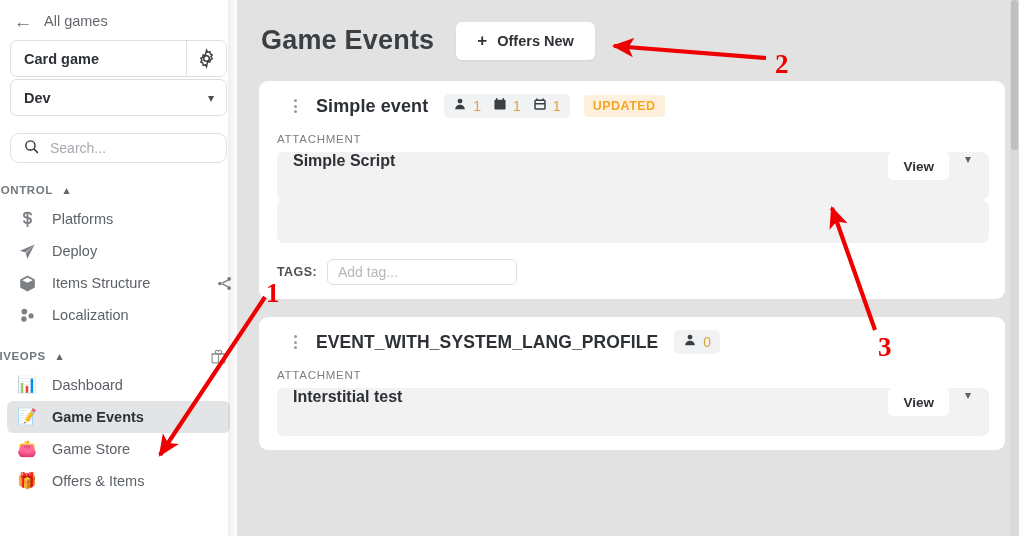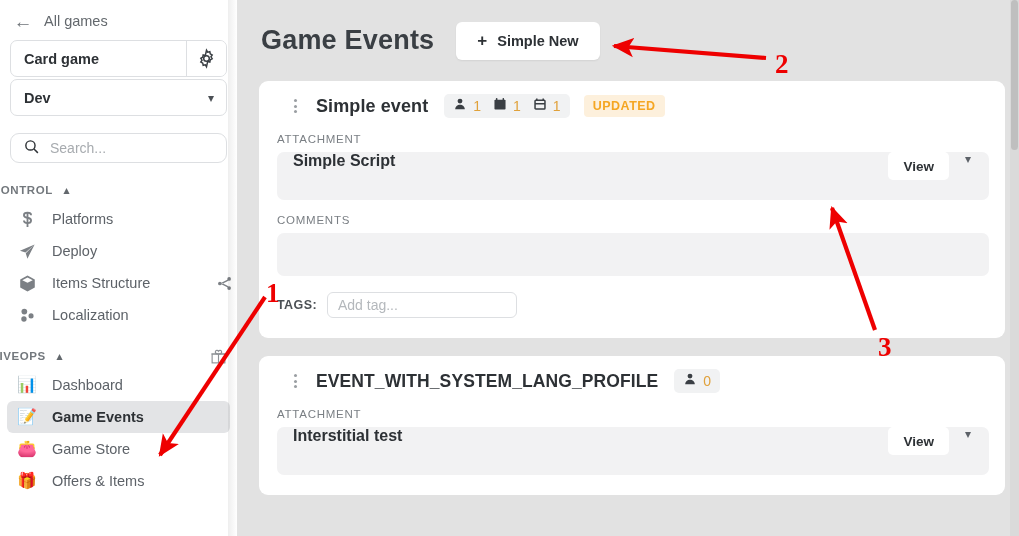--- a/index.html
+++ b/index.html
@@ -161,21 +161,21 @@
   }
   .badge { display: flex; align-items: center; gap: 6px; }
   .badge svg { width: 14px; height: 14px; }
   .badge-num { font-size: 14px; color: #e0a13a; }
   .status-pill {
     background: #fdf0dc; color: #f5a623;
     font-size: 12.5px; font-weight: bold; letter-spacing: .5px;
     border-radius: 4px; padding: 4px 9px;
   }
 
-  .card-body { padding: 0 16px 20px 18px; }
+  .card-body { padding: 0 16px 14px 18px; }
   .field-label {
     font-size: 11.5px; letter-spacing: .75px; color: #7a7f84;
     margin: 2px 0 7px 0;
   }
   .att-row {
     background: #f2f2f3; border-radius: 7px;
     height: 48px; display: flex; align-items: flex-start;
     padding: 0 12px 0 16px; gap: 10px;
   }
   .att-name { flex: 1; font-size: 16px; font-weight: bold; color: #2d3135; }
@@ -347,21 +347,21 @@
 
     <div class="pane-div"></div>
   </aside>
 
   <section id="main">
 
     <div class="main-head">
       <h1 class="page-title">Game Events</h1>
       <button class="create-btn">
         <span class="plus">+</span>
-        <span>Simple New</span>
+        <span>Offers New</span>
       </button>
     </div>
 
     <div class="cards">
 
       <div class="card">
         <div class="card-head">
           <div class="dots">
               <i></i>
               <i></i>
@@ -405,21 +405,20 @@
         </div>
 
         <div class="card-body">
           <div class="field-label">ATTACHMENT</div>
           <div class="att-row">
             <div class="att-name">Simple Script</div>
             <button class="view-btn">View</button>
             <span class="att-chev">▾</span>
           </div>
 
-          <div class="field-label" style="margin-top:14px">COMMENTS</div>
           <div class="comment-box"></div>
 
           <div class="tags-row">
             <span class="tags-label">TAGS:</span>
             <input class="tag-input" type="text" placeholder="Add tag..." style="">
           </div>
         </div>
       </div>
 
       <div class="card">

